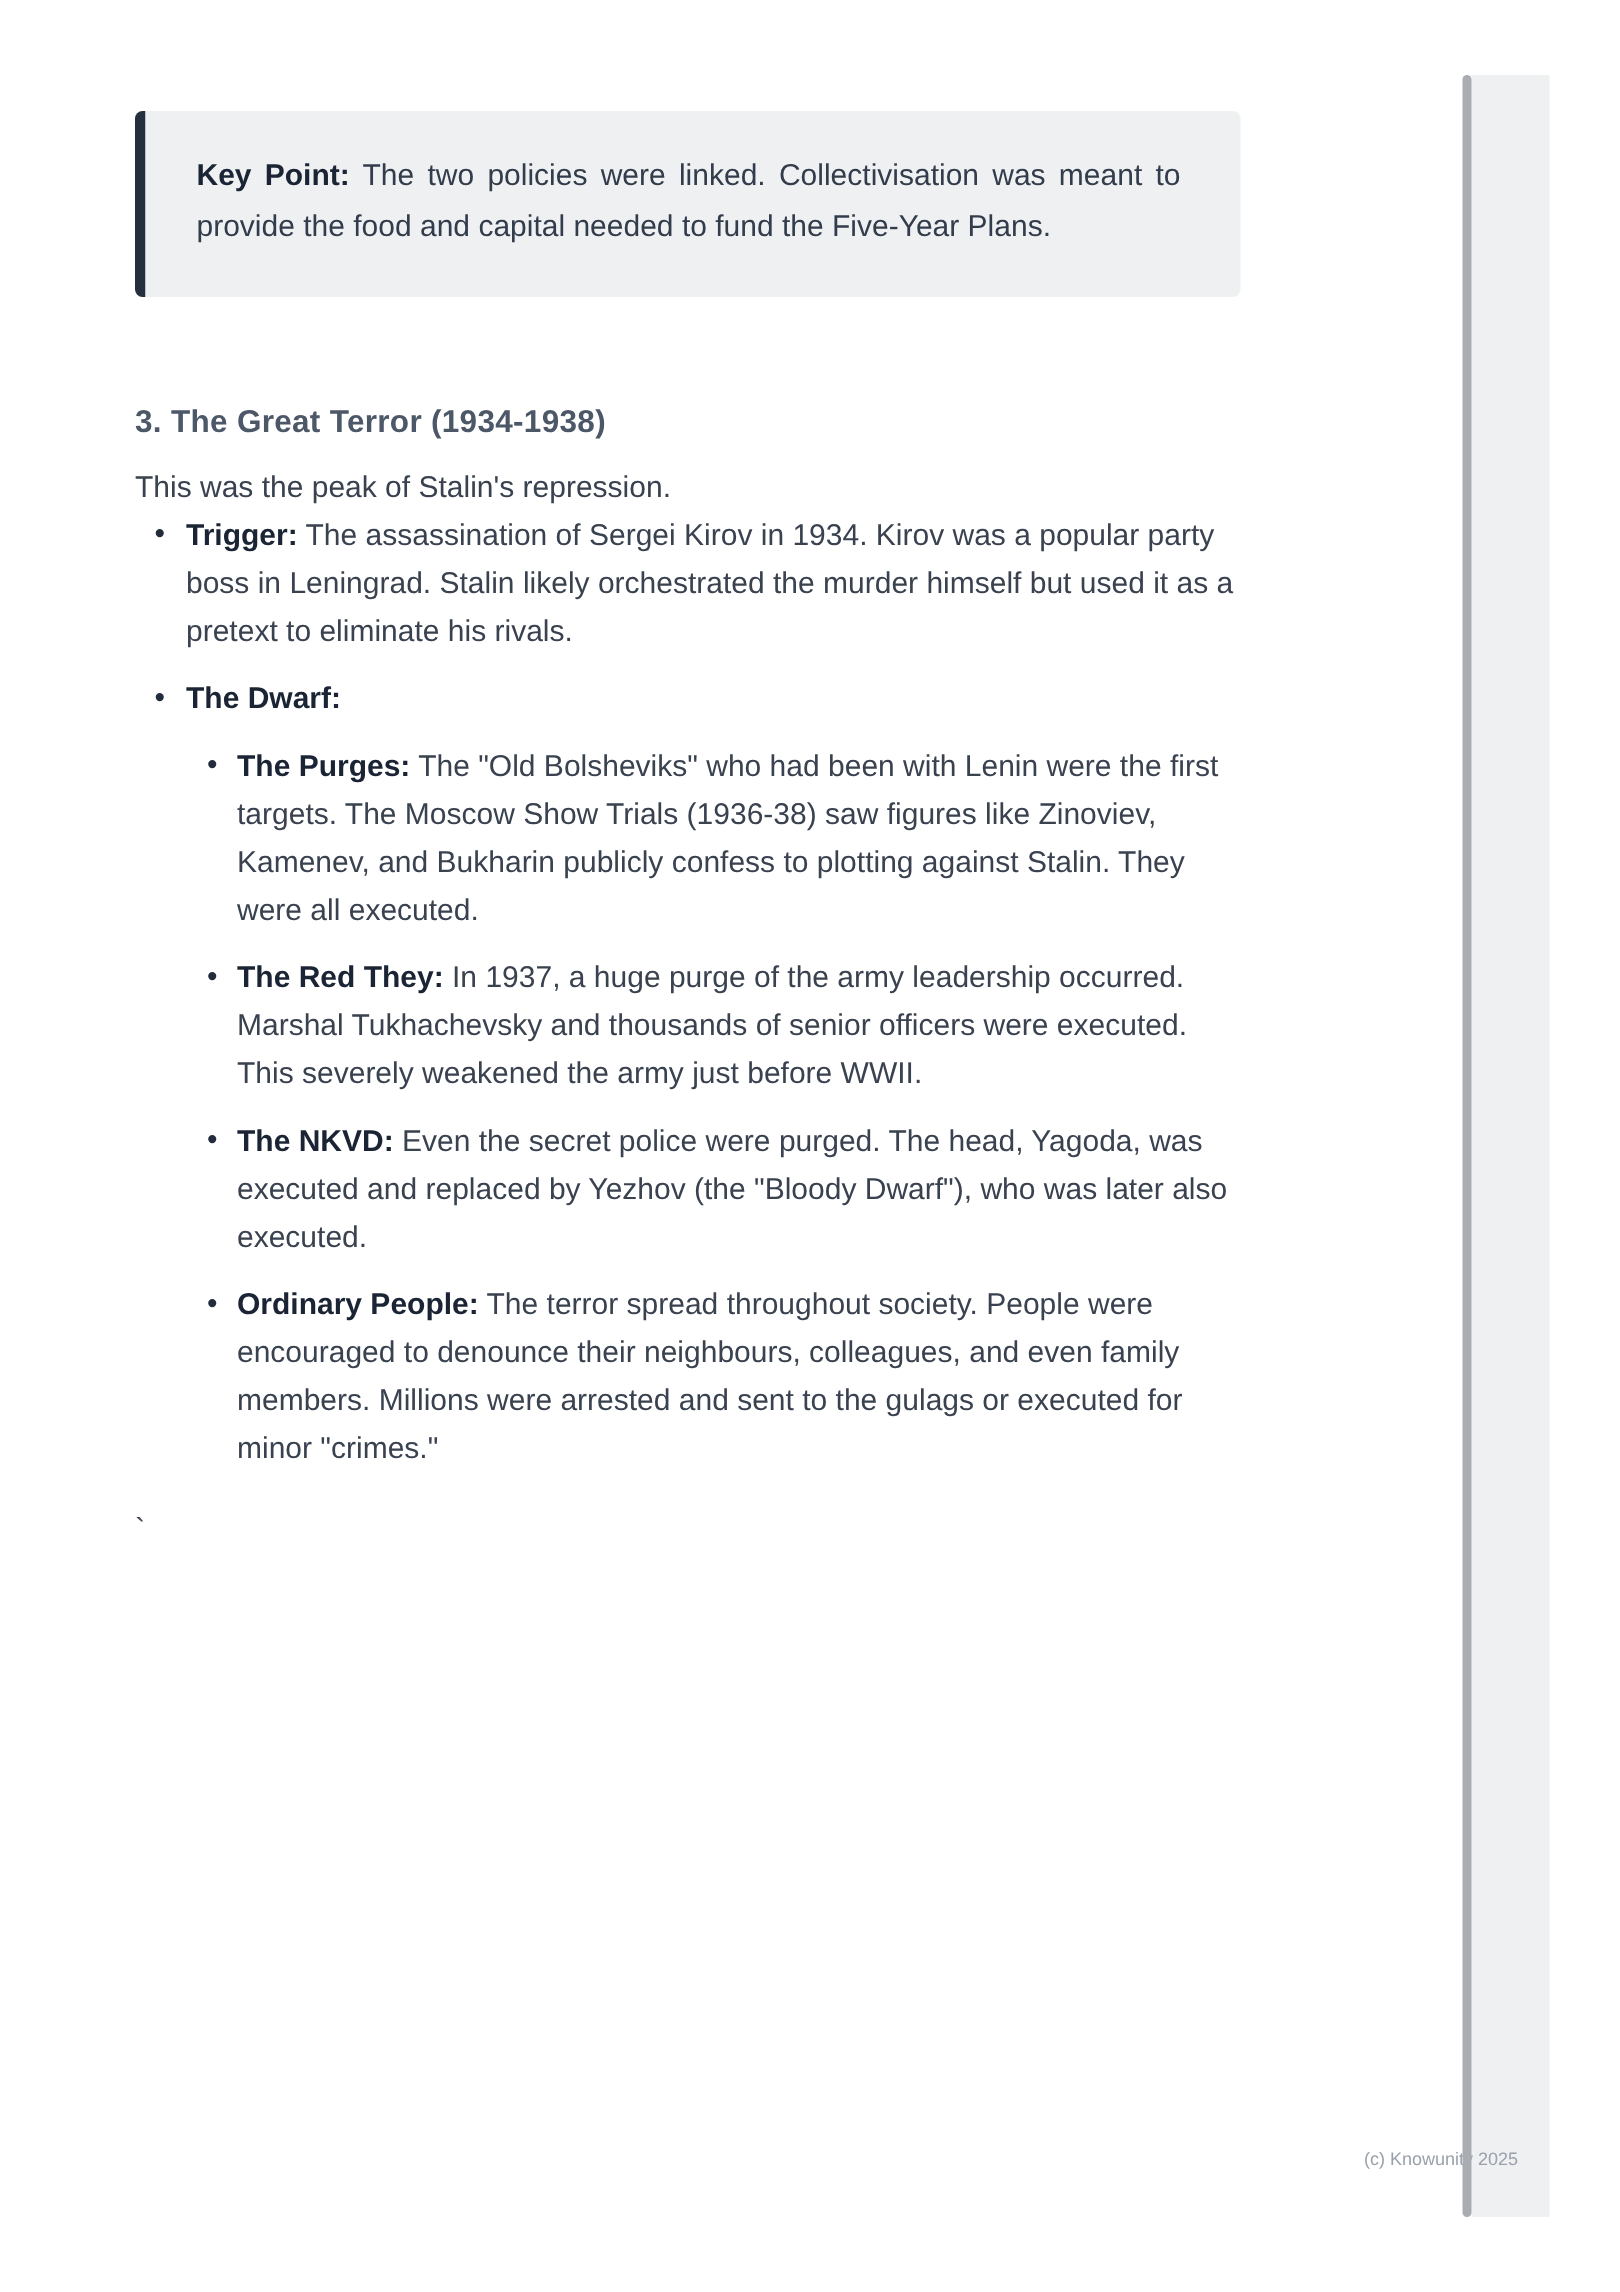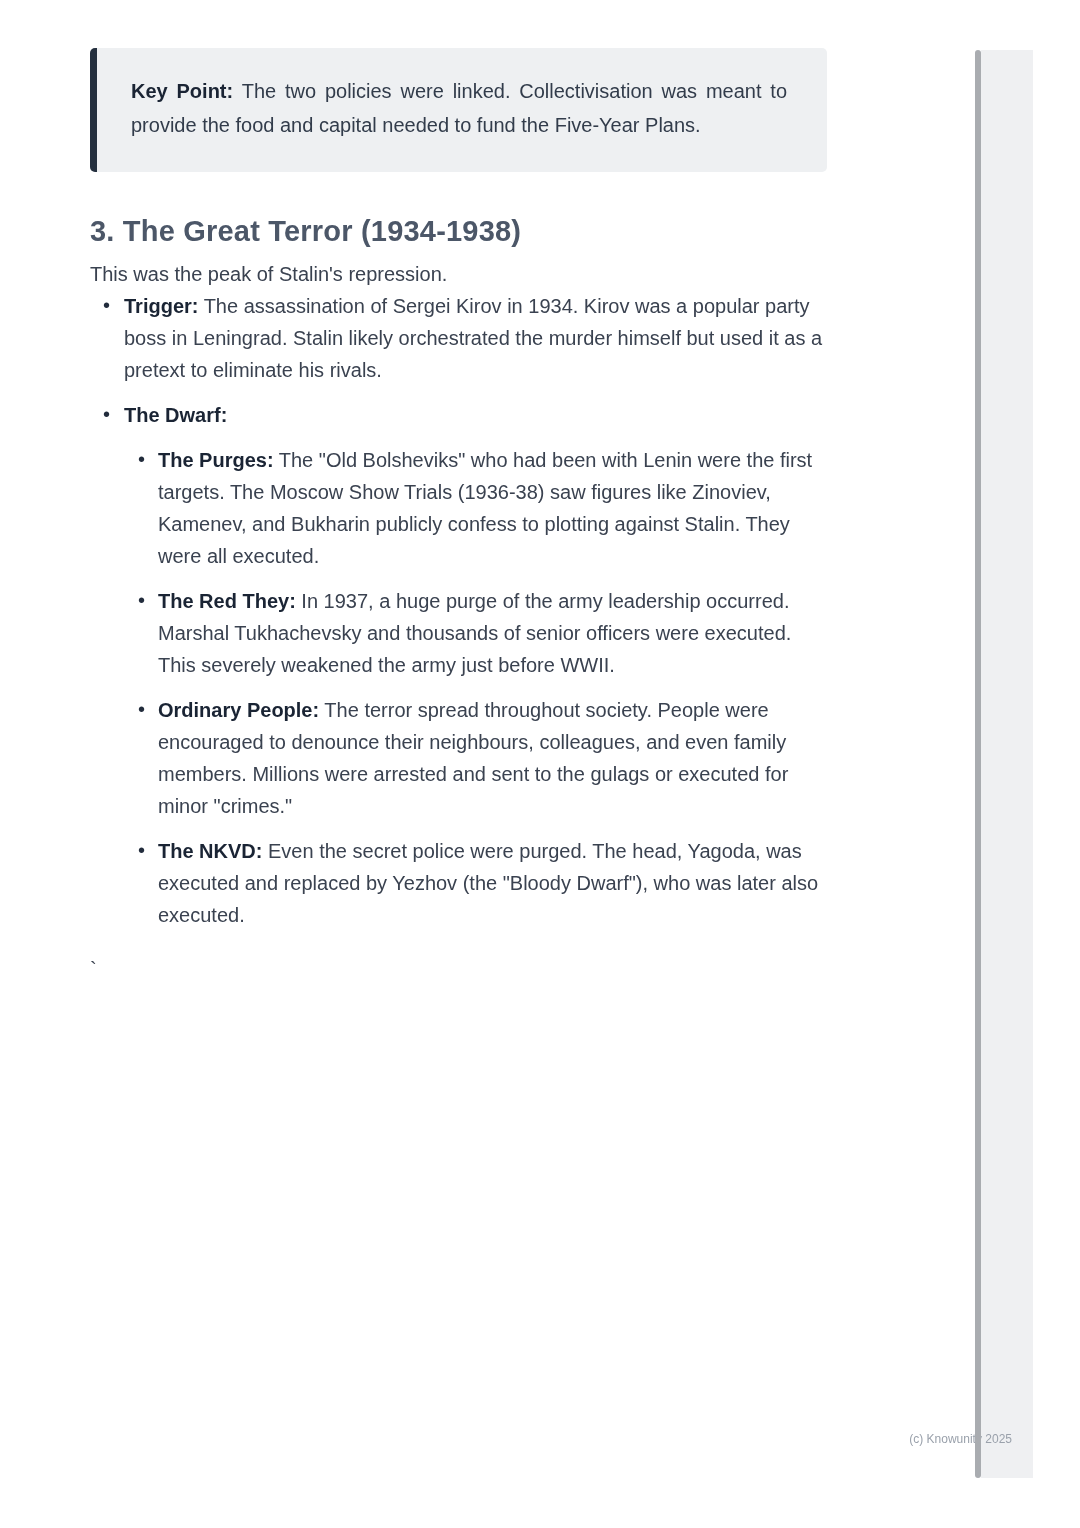--- a/index.html
+++ b/index.html
@@ -20,26 +20,27 @@
   }
   
   .callout {
     background: #eef0f2;
     border-left: 7px solid #25303f;
     border-radius: 5px;
     padding: 26px 40px 30px 34px;
     text-align: justify;
     line-height: 34px;
     color: #323c4b;
+    margin-top: 26px;
   }
   .callout strong { color: #1a2434; font-weight: 700; }
   
   h2 {
-    margin-top: 42px;
-    font-size: 29px;
+    margin-top: 67px;
+    font-size: 21px;
     line-height: 34px;
     font-weight: 700;
     color: #4c5768;
     letter-spacing: 0.2px;
   }
   .intro { margin-top: 10px; }
   
   ul { list-style: none; }
   li { position: relative; padding-left: 34px; }
   li + li { margin-top: 13px; }
@@ -105,24 +106,24 @@
     <li>
       <strong>The Dwarf:</strong>
       <ul class="sub">
         <li>
           <strong>The Purges:</strong> <span>The "Old Bolsheviks" who had been with Lenin were the first targets. The Moscow Show Trials (1936-38) saw figures like Zinoviev, Kamenev, and Bukharin publicly confess to plotting against Stalin. They were all executed.</span>
         </li>
         <li>
           <strong>The Red They:</strong> <span>In 1937, a huge purge of the army leadership occurred. Marshal Tukhachevsky and thousands of senior officers were executed. This severely weakened the army just before WWII.</span>
         </li>
         <li>
-          <strong>Ordinary People:</strong> <span>The terror spread throughout society. People were encouraged to denounce their neighbours, colleagues, and even family members. Millions were arrested and sent to the gulags or executed for minor "crimes."</span>
+          <strong>The NKVD:</strong> <span>Even the secret police were purged. The head, Yagoda, was executed and replaced by Yezhov (the "Bloody Dwarf"), who was later also executed.</span>
         </li>
         <li>
-          <strong>The NKVD:</strong> <span>Even the secret police were purged. The head, Yagoda, was executed and replaced by Yezhov (the "Bloody Dwarf"), who was later also executed.</span>
+          <strong>Ordinary People:</strong> <span>The terror spread throughout society. People were encouraged to denounce their neighbours, colleagues, and even family members. Millions were arrested and sent to the gulags or executed for minor "crimes."</span>
         </li>
       </ul>
     </li>
   </ul>
 
   <div class="stray">`</div>
 
 </div>
 
 <div class="footer">(c) Knowunity 2025</div>

